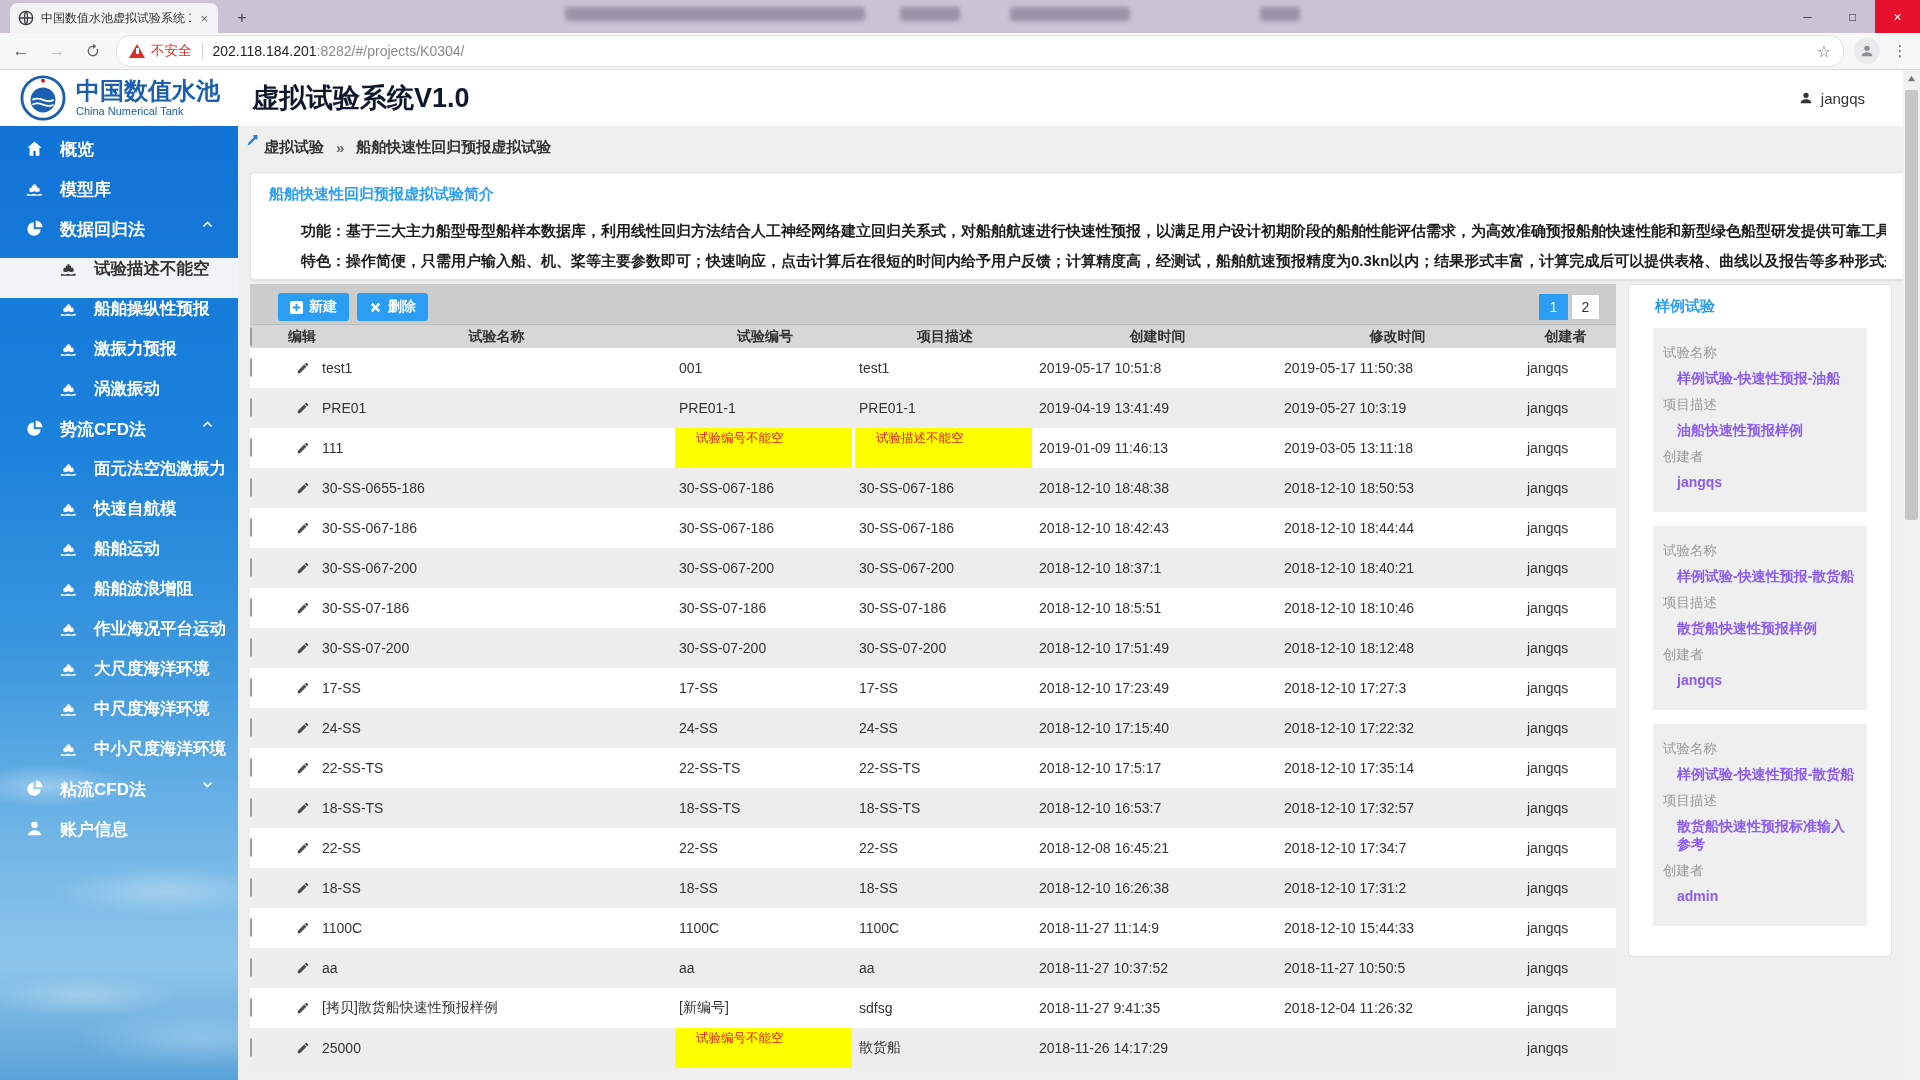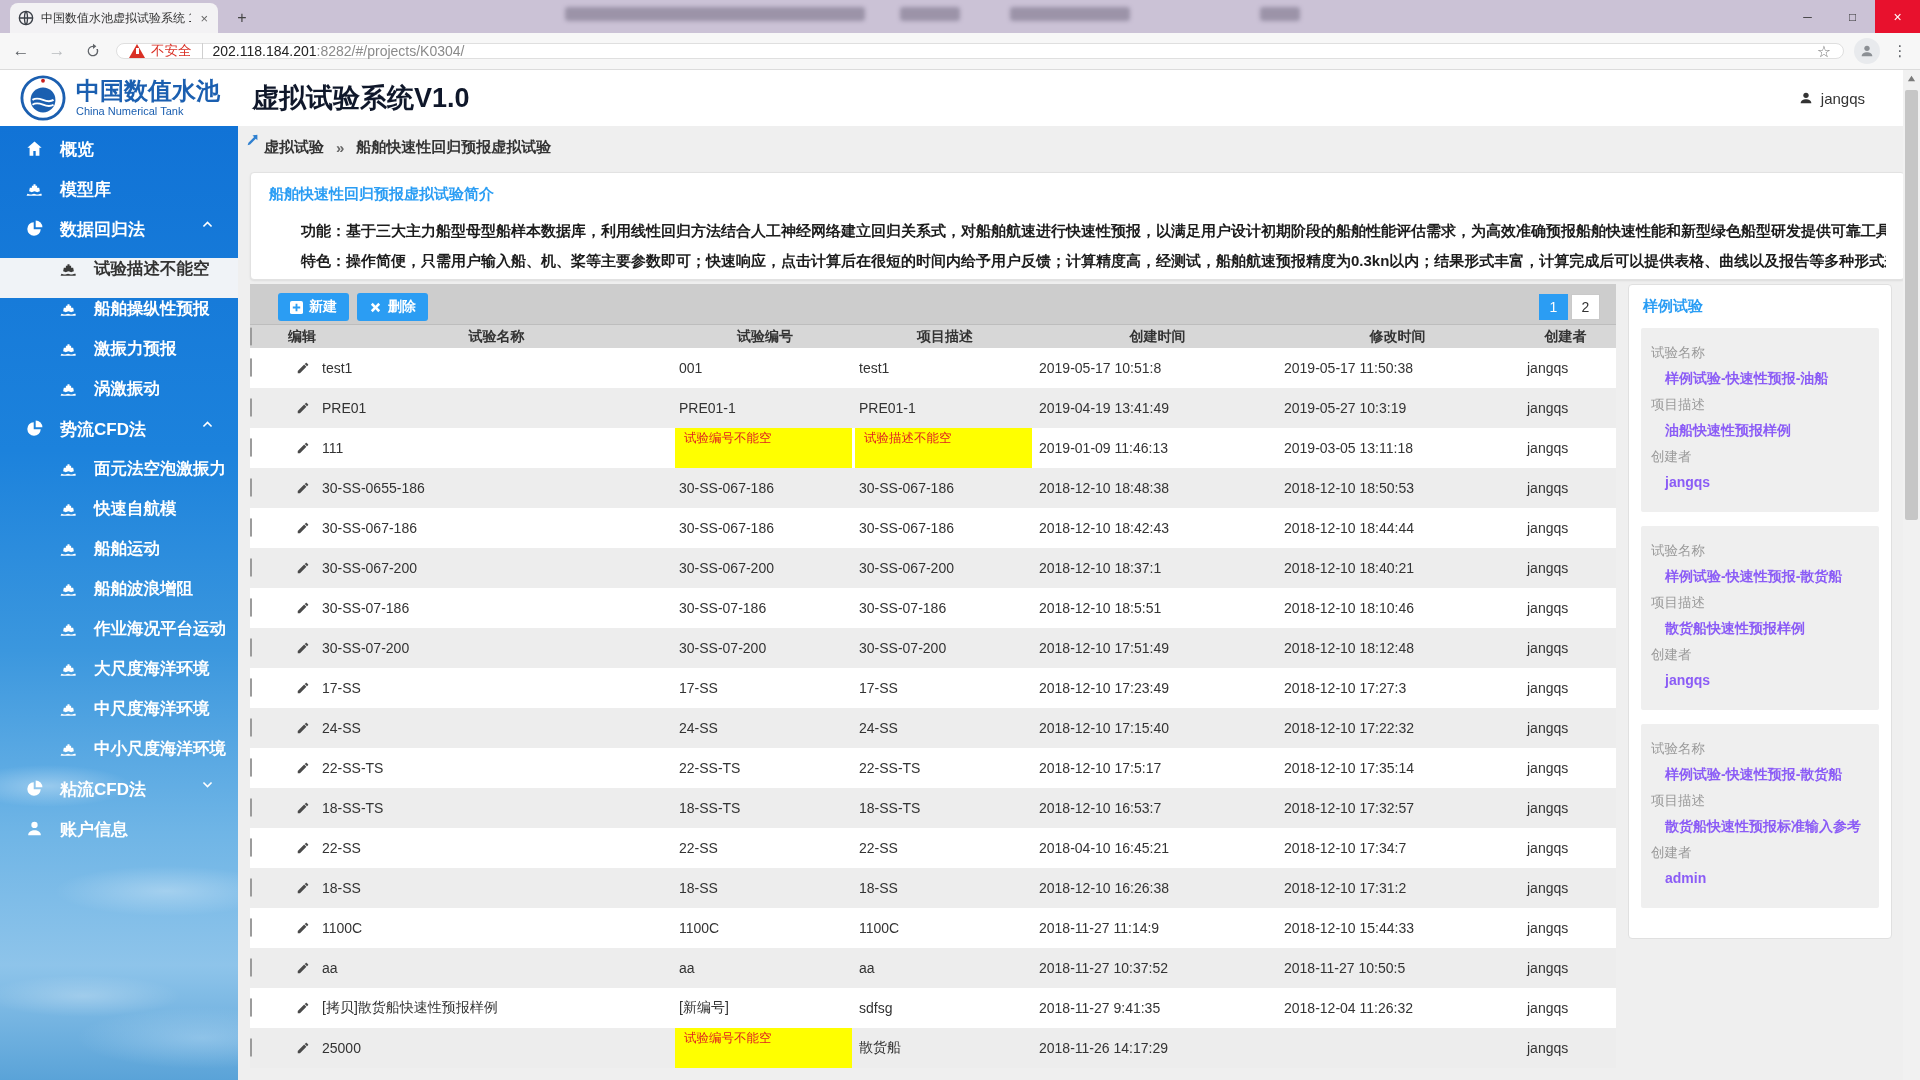--- a/index.html
+++ b/index.html
@@ -16,21 +16,21 @@
   .tab-close { font-size:13px; color:#666; cursor:default; padding:0 2px; }
   .newtab-btn { position:absolute; left:228px; top:6px; width:28px; height:24px; border-radius:6px; display:flex; align-items:center; justify-content:center; font-size:16px; color:#444; }
   .win-controls { position:absolute; right:0; top:0; height:33px; display:flex; }
   .win-btn { width:45px; height:33px; display:flex; align-items:center; justify-content:center; font-size:12px; color:#333; }
   .win-btn.close { background:#e8112d; color:#fff; font-size:14px; }
 
   
   .addressbar { position:absolute; left:0; top:33px; width:1920px; height:37px; background:#f7f7f7; border-bottom:1px solid #dcdcdc; display:flex; align-items:center; }
   .nav-ico { width:30px; height:28px; display:flex; align-items:center; justify-content:center; margin-left:6px; font-size:17px; color:#5f6368; }
   .nav-ico.disabled { color:#b9bcbf; }
-  .omnibox { flex:1; height:16px; margin:0 10px 0 8px; background:#ffffff; border:1px solid #dfdfdf; border-radius:14px; display:flex; align-items:center; padding:0 12px; }
+  .omnibox { flex:1; height:32px; margin:0 10px 0 8px; background:#ffffff; border:1px solid #dfdfdf; border-radius:14px; display:flex; align-items:center; padding:0 12px; }
   .sec-triangle { width:0; height:0; border-left:8px solid transparent; border-right:8px solid transparent; border-bottom:14px solid #d93025; position:relative; margin-right:6px; }
   .sec-triangle:after { content:""; position:absolute; left:-1.5px; top:4px; width:3px; height:6px; background:#fff; }
   .sec-label { color:#d93025; font-size:13.5px; margin-right:10px; }
   .omni-sep { width:1px; height:16px; background:#cfcfcf; margin-right:10px; }
   .url-host { font-size:14px; color:#222; }
   .url-path { font-size:14px; color:#8a8a8a; }
   .omni-star { margin-left:auto; font-size:16px; color:#7a7a7a; }
   .avatar-btn { width:26px; height:26px; border-radius:50%; background:#e8eaed; display:flex; align-items:center; justify-content:center; margin-right:10px; }
   .avatar-btn svg { width:16px; height:16px; fill:#8b8f94; }
   .menu-dots { width:20px; margin-right:10px; font-size:15px; color:#5f6368; text-align:center; letter-spacing:0; }
@@ -91,25 +91,25 @@
 
   .cols { display:grid; grid-template-columns:38px 30px 357px 180px 180px 245px 235px 101px; }
   .thead { height:24px; background:#d7d7d7; border-top:1px solid #bdbdbd; align-items:center; }
   .th { font-size:14px; font-weight:bold; color:#333; text-align:center; white-space:nowrap; }
   .th.left { text-align:left; }
   .cb { width:13px; height:13px; background:#fdfdfd; border:1px solid #9b9b9b; border-radius:2px; margin:0 auto; }
   .trow { height:40px; align-items:center; background:#fff; }
   .trow:nth-child(even) { background:#ededed; }
   .cell { font-size:14px; color:#333; padding-left:4px; white-space:nowrap; overflow:hidden; position:relative; height:100%; display:flex; align-items:center; }
   .cell.creator { padding-left:12px; }
-  .cell .warn { position:absolute; left:0; top:0; right:3px; bottom:0; background:#ffff00; color:#e02020; font-size:12.5px; padding:2px 9px; display:block; }
+  .cell .warn { position:absolute; left:0; top:0; right:3px; bottom:0; background:#ffff00; color:#e02020; font-size:12.5px; padding:2px 21px; display:block; }
   .edit-cell { display:flex; align-items:center; justify-content:flex-start; padding-left:8px; height:100%; }
   .edit-cell svg { width:14px; height:14px; fill:#4a4a4a; }
 
-  .sample-panel { width:264px; background:#fff; border:1px solid #e0e0e0; border-radius:4px; padding:12px 12px 16px; }
+  .sample-panel { width:264px; background:#fff; border:1px solid #e0e0e0; border-radius:4px; padding:12px 24px 16px; }
   .sample-title { color:#2a9df4; font-size:15px; font-weight:bold; margin-bottom:12px; padding-left:2px; }
   .sample-card { background:#efefef; border-radius:2px; padding:10px 10px 14px; margin-bottom:14px; }
   .sc-label { color:#9a9a9a; font-size:13.5px; margin:6px 0 8px; }
   .sc-value { color:#8b5cf6; font-size:14px; font-weight:bold; padding-left:14px; margin-bottom:8px; }
 
   
   .scrollbar { position:absolute; right:0; top:70px; width:17px; height:1010px; background:#f1f1f1; }
   .sb-arrow { width:17px; height:17px; display:flex; align-items:center; justify-content:center; }
   .sb-arrow svg { width:9px; height:9px; fill:#7a7a7a; }
   .sb-thumb { position:absolute; left:2px; top:20px; width:13px; height:430px; background:#c6c6c6; border-radius:2px; }
@@ -618,21 +618,21 @@
               <div class="trow cols">
     <span><span class="cb"></span></span>
     <span class="edit-cell">
       <svg viewBox="0 0 24 24">
                     <path d="M3 17.2V21h3.8L17.8 10 14 6.2 3 17.2zM20.7 7.1c.4-.4.4-1 0-1.4l-2.4-2.4c-.4-.4-1-.4-1.4 0L15 5.2 18.8 9l1.9-1.9z"></path>
                   </svg>
     </span>
     <span class="cell name">22-SS</span>
     <span class="cell number">22-SS</span>
     <span class="cell desc">22-SS</span>
-    <span class="cell created">2018-04-10 16:45:21</span>
+    <span class="cell created">2018-12-08 16:45:21</span>
     <span class="cell modified">2018-12-10 17:34:7</span>
     <span class="cell creator">jangqs</span>
   </div>
               <div class="trow cols">
     <span><span class="cb"></span></span>
     <span class="edit-cell">
       <svg viewBox="0 0 24 24">
                     <path d="M3 17.2V21h3.8L17.8 10 14 6.2 3 17.2zM20.7 7.1c.4-.4.4-1 0-1.4l-2.4-2.4c-.4-.4-1-.4-1.4 0L15 5.2 18.8 9l1.9-1.9z"></path>
                   </svg>
     </span>

